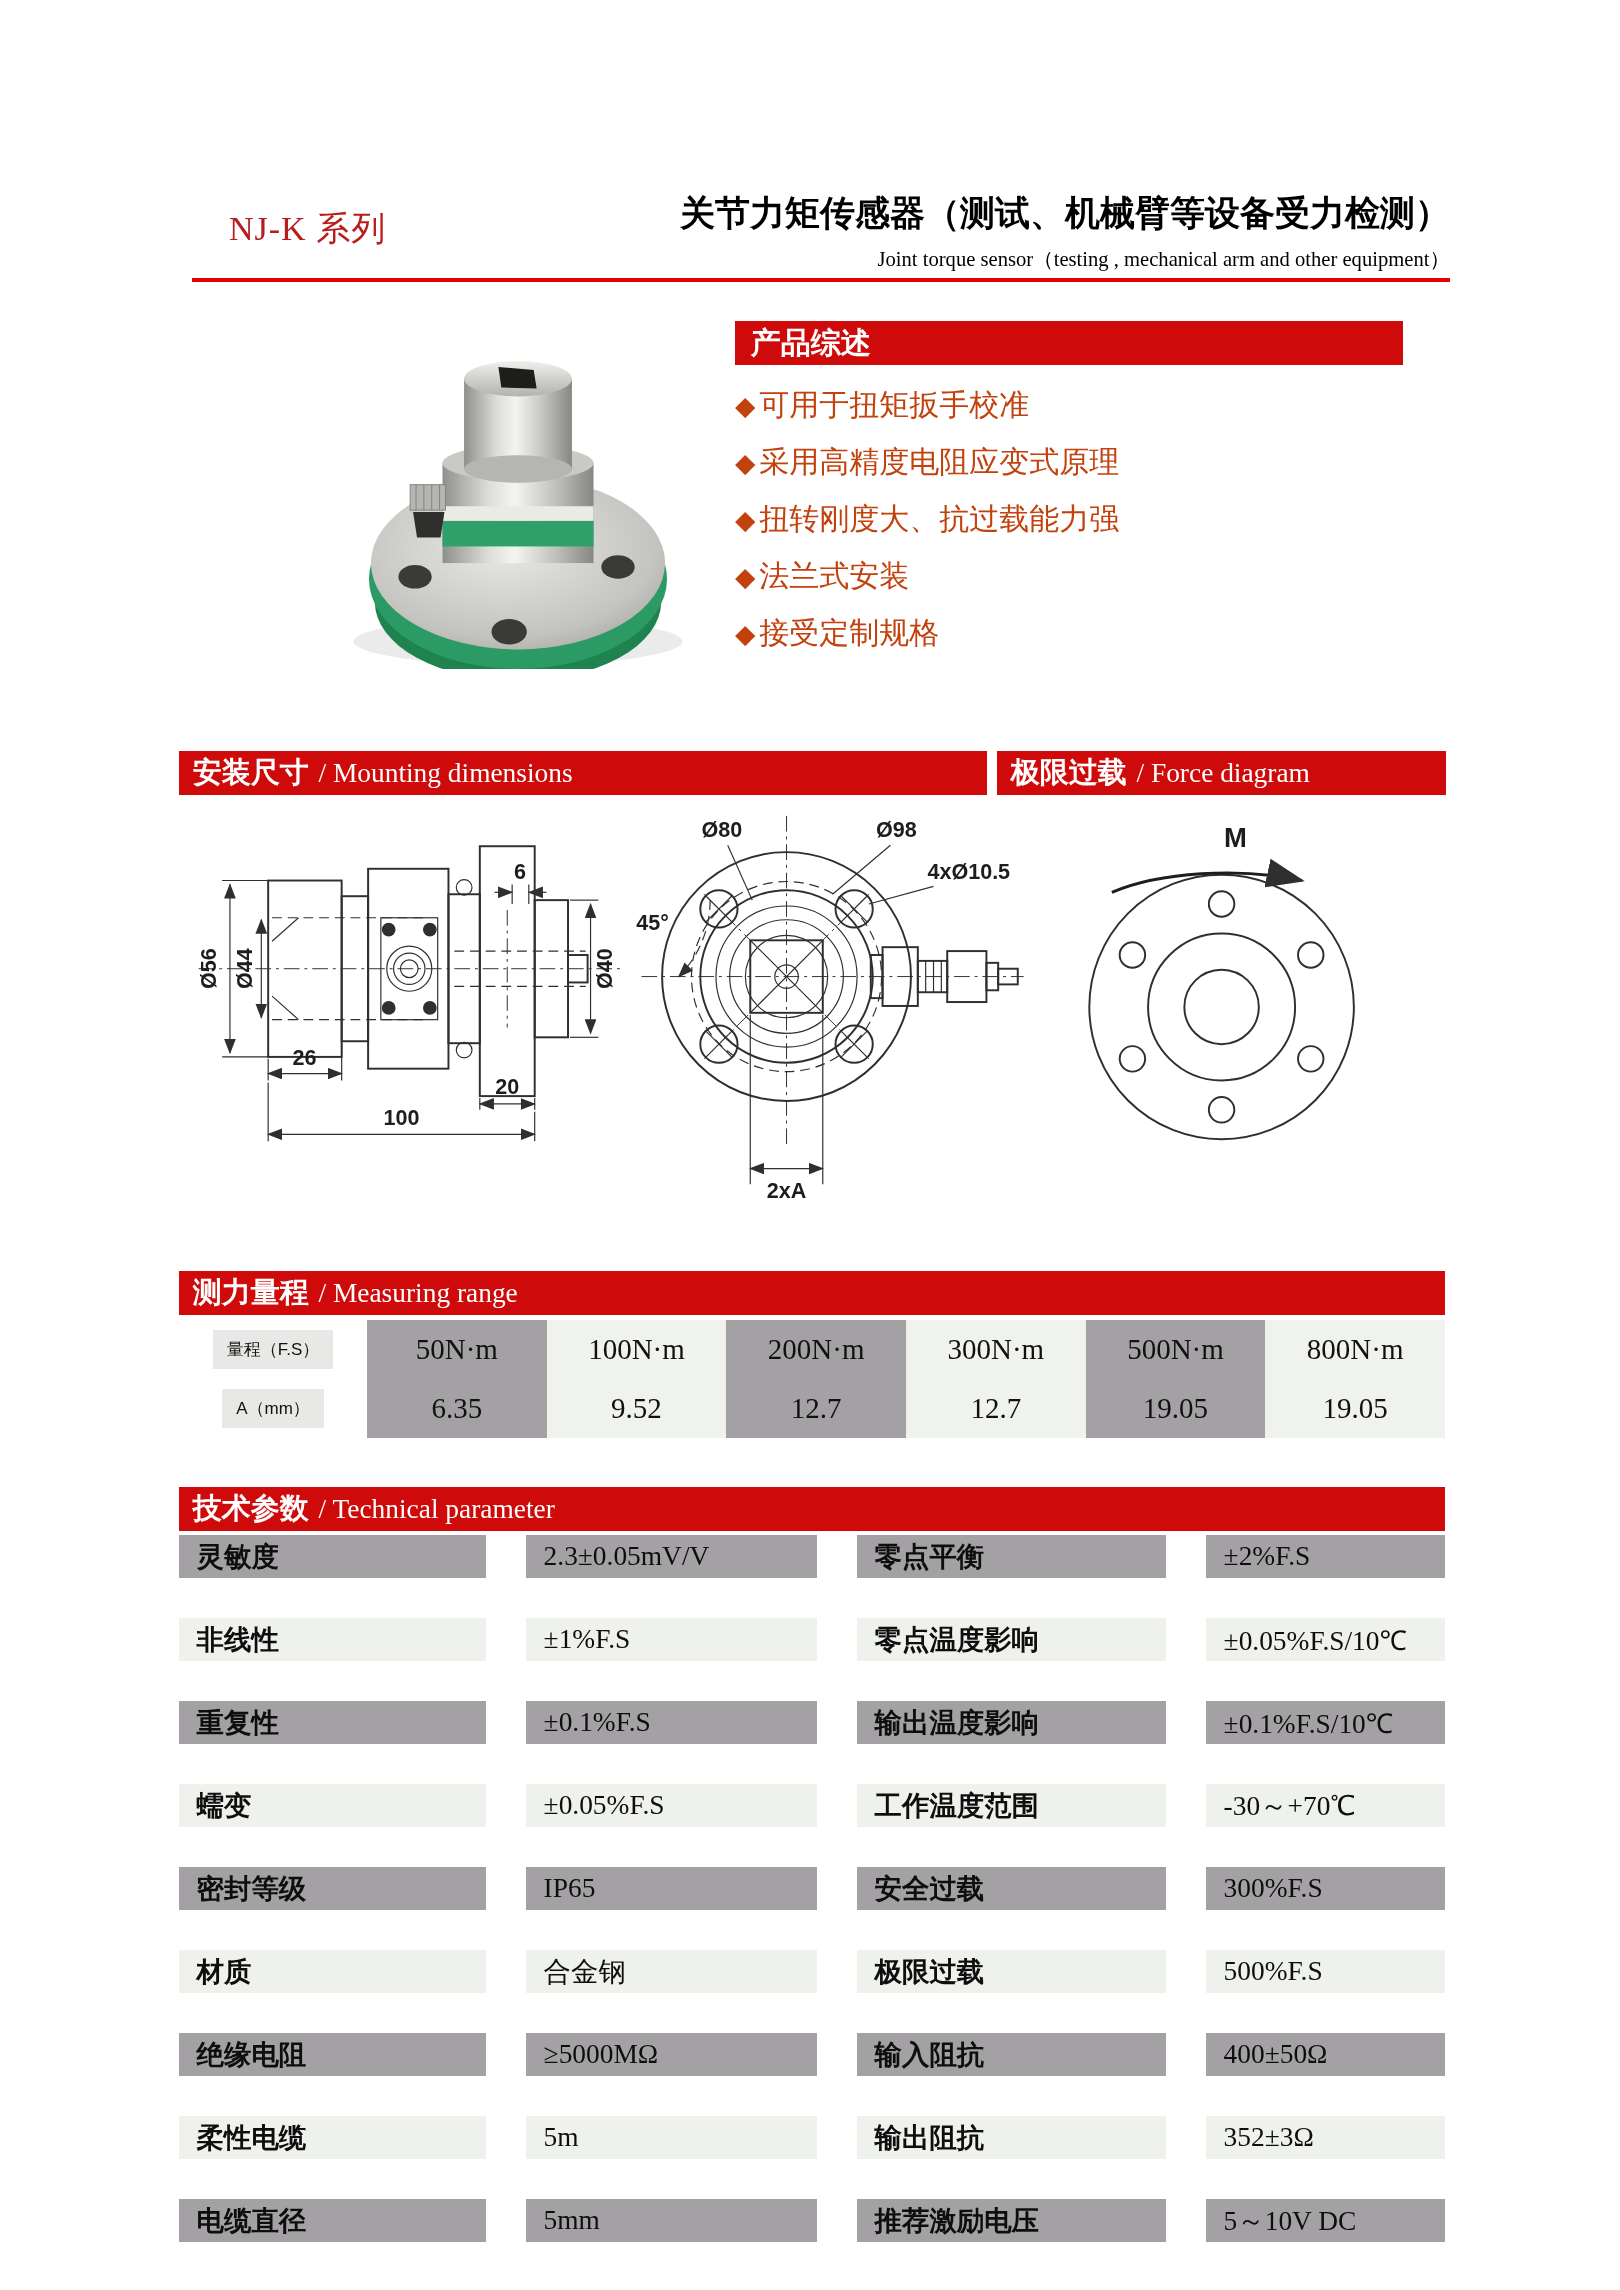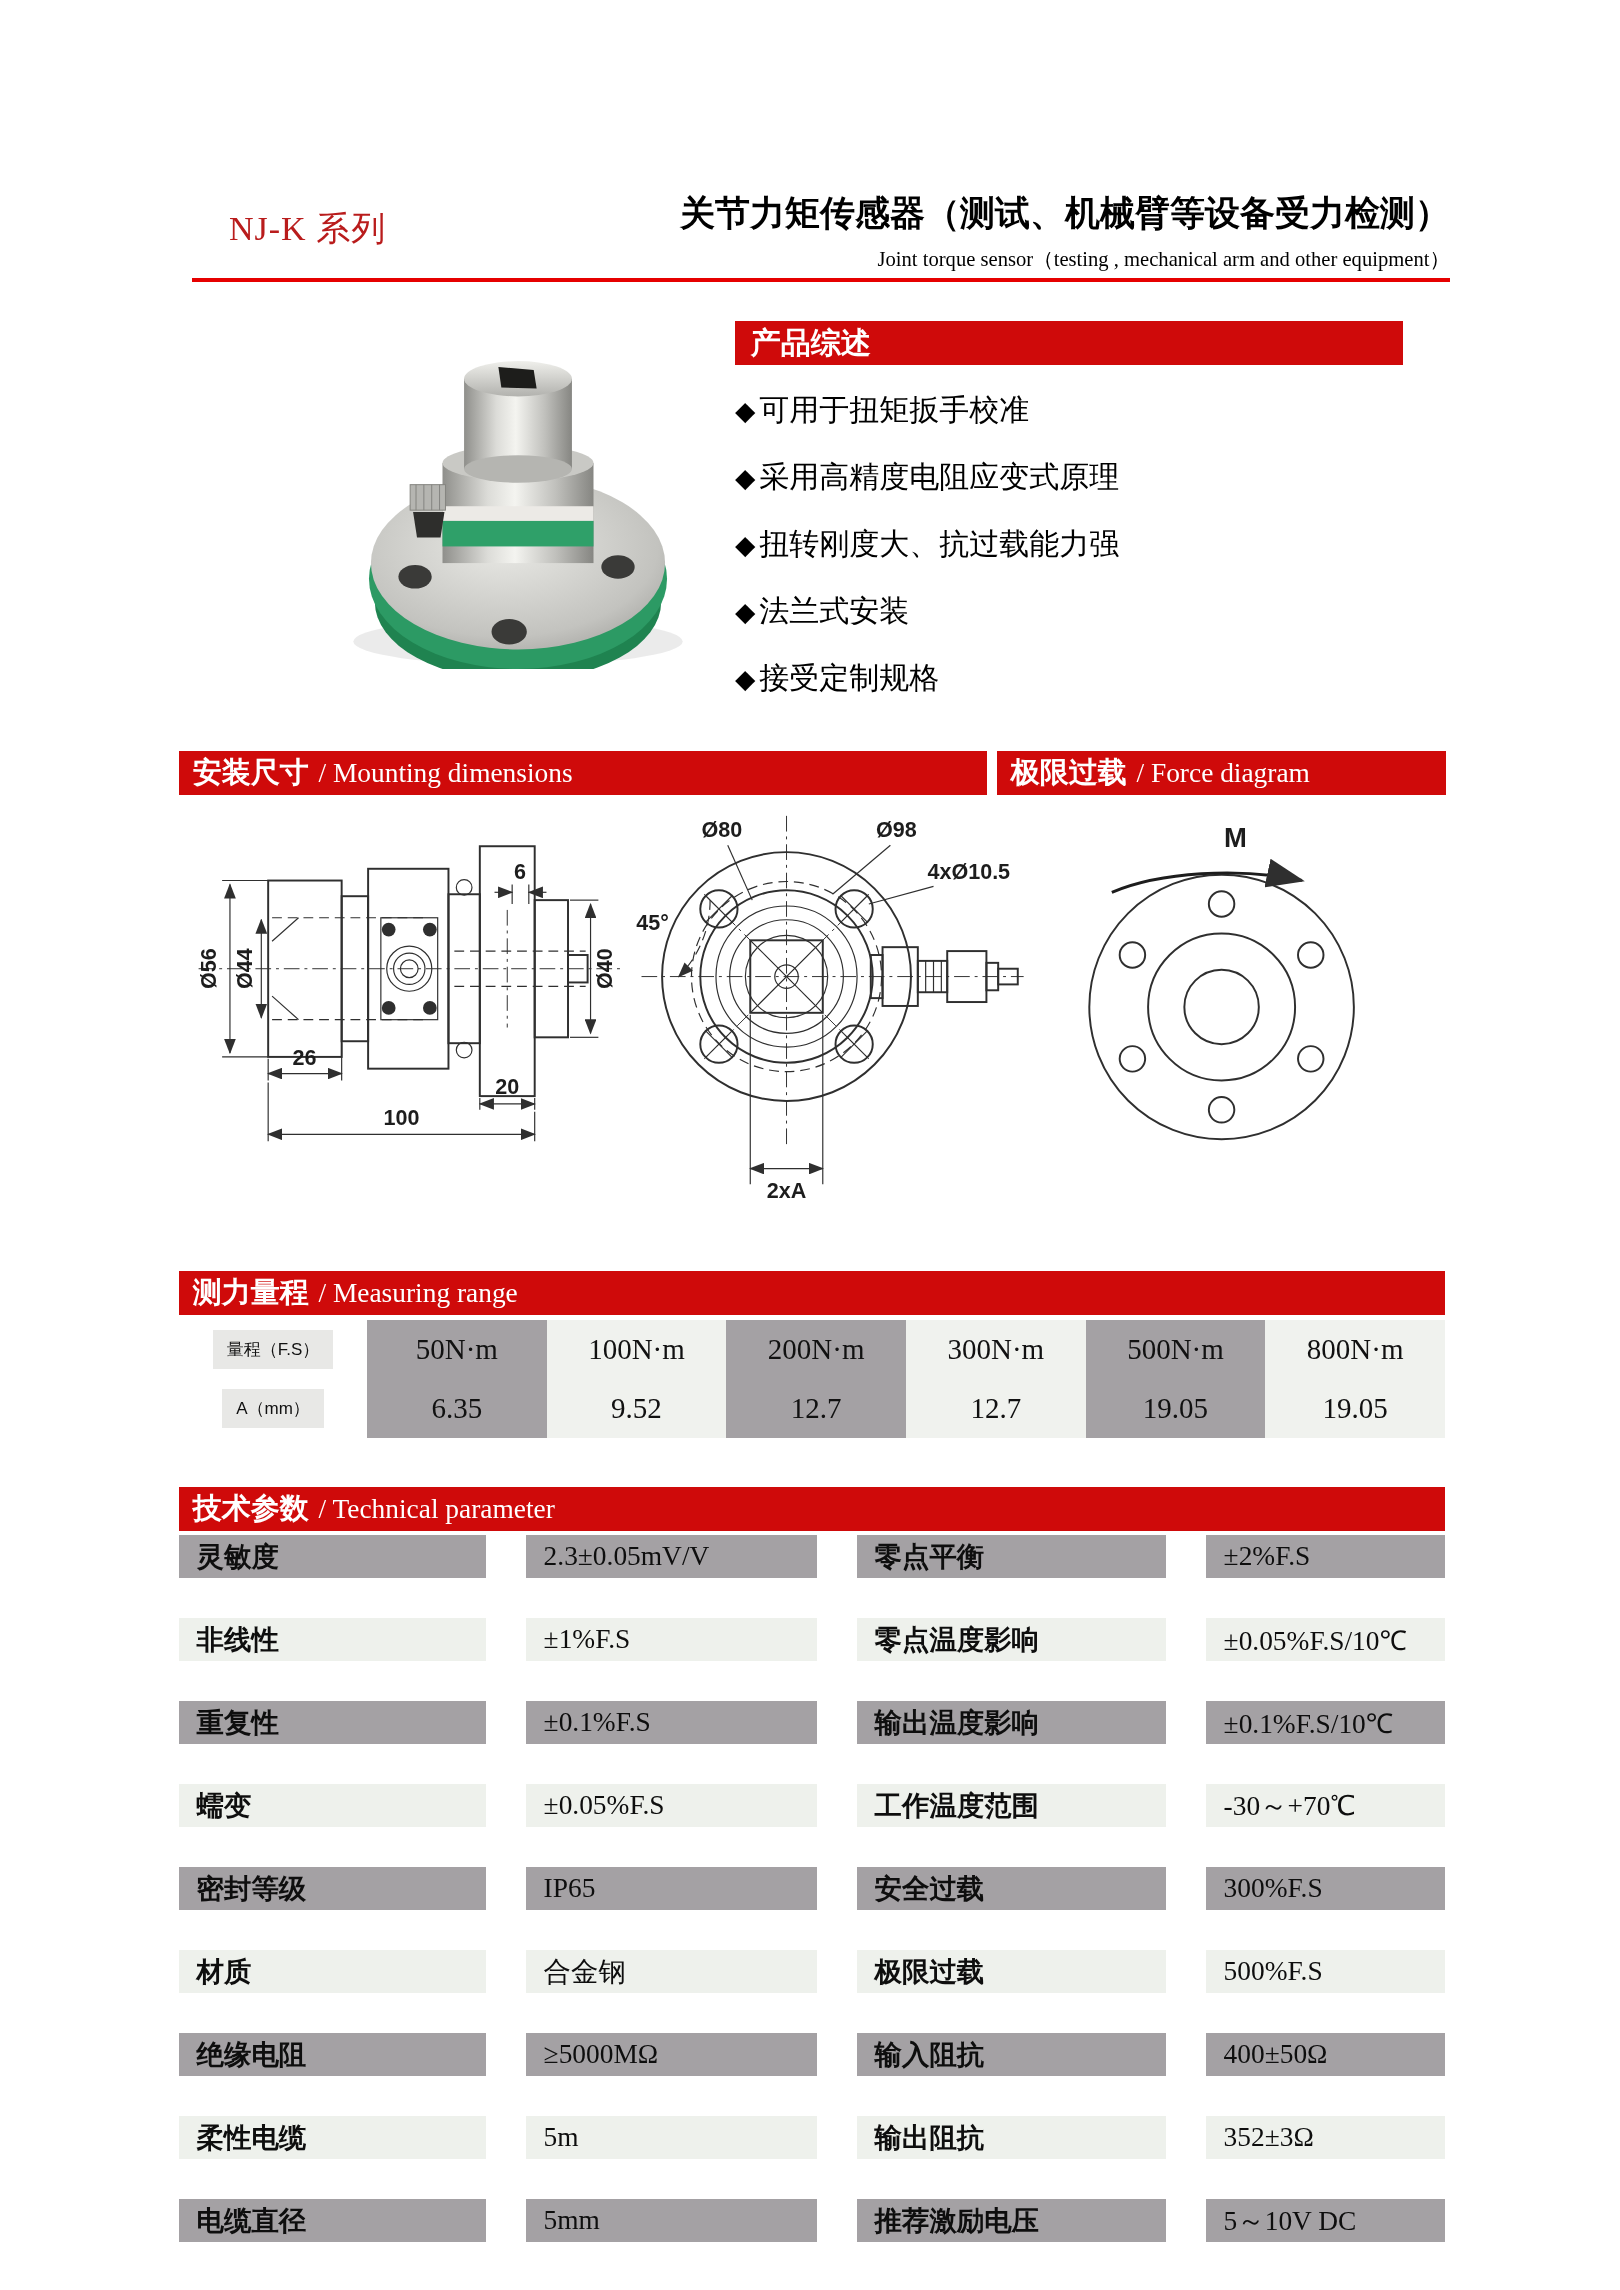--- a/index.html
+++ b/index.html
@@ -12,21 +12,21 @@
   .main-title{position:absolute;right:170px;top:190px;font-size:35px;font-weight:bold;color:#000;}
   .sub-title{position:absolute;right:170px;top:245px;font-family:"Liberation Serif",serif;
              font-size:20.6px;color:#000;}
   .top-rule{position:absolute;left:192px;right:170px;top:278px;height:3.9px;background:#e60000;}
 
   
   .overview{position:absolute;left:735px;top:321px;width:668px;}
   .ov-header{background:#cf0a0a;color:#fff;height:44px;line-height:44px;padding-left:15.7px;
              font-size:30px;font-weight:bold;}
   .ov-list{margin:11.8px 0 0 0;padding:0;list-style:none;}
-  .ov-list li{font-size:30px;line-height:65px;color:#000000;}
+  .ov-list li{font-size:30px;line-height:55px;color:#c2410c;}
   .ov-marker{margin-right:3.9px;font-size:26.5px;}
 
   
   .photo{position:absolute;left:317px;top:316px;width:402px;height:353px;}
 
   
   .sec-bar{position:absolute;height:44px;background:#cf0a0a;color:#fff;display:flex;
            align-items:center;padding-left:13.7px;box-sizing:border-box;}
   .sec-zh{font-size:29px;font-weight:bold;}
   .sec-en{font-family:"Liberation Serif",serif;font-size:27.4px;margin-left:9.8px;}

